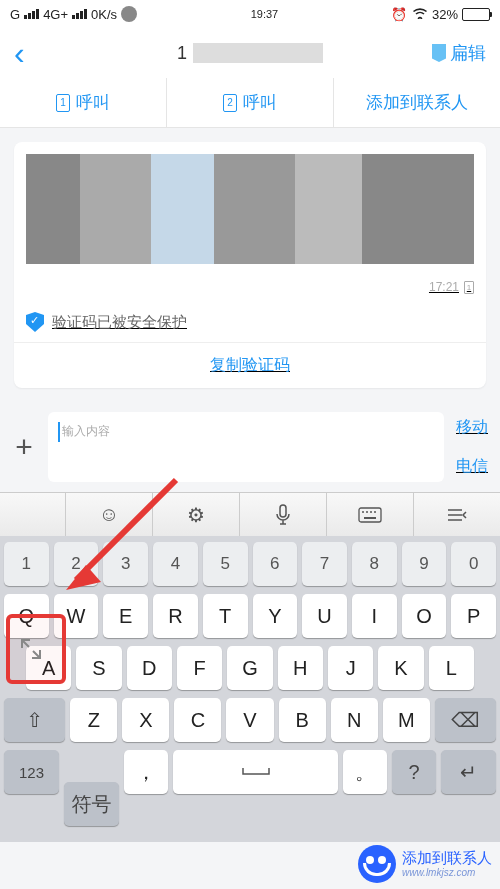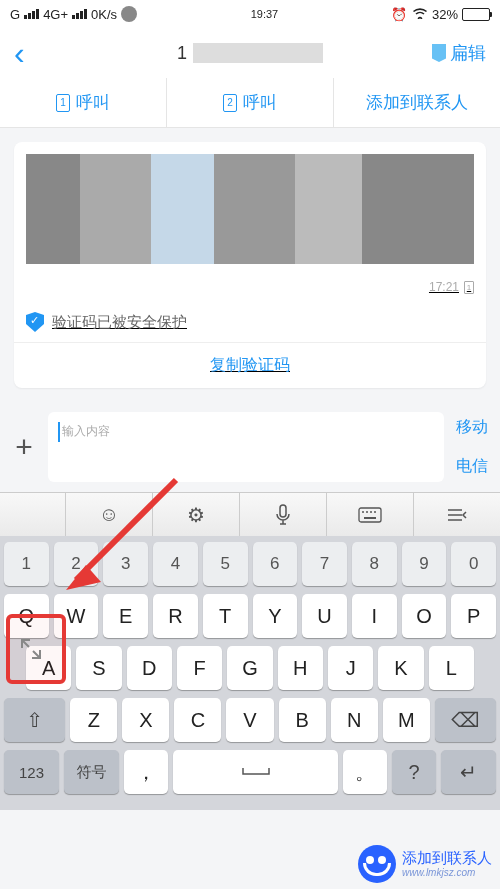--- a/index.html
+++ b/index.html
@@ -33,21 +33,21 @@
 .msg-meta{text-align:right;padding:4px 12px 8px;color:#aaa;font-size:12px;display:flex;justify-content:flex-end;align-items:center;gap:5px;}
 .sim-small{width:10px;height:13px;border:1px solid #aaa;border-radius:1px;display:inline-flex;align-items:center;justify-content:center;font-size:8px;color:#aaa;}
 .verify-row{display:flex;align-items:center;padding:10px 12px;gap:8px;color:#666;font-size:15px;}
 .shield{width:18px;height:20px;background:#2196f3;clip-path:polygon(50% 0,100% 15%,100% 60%,50% 100%,0 60%,0 15%);position:relative;}
 .shield:after{content:"✓";position:absolute;color:#fff;font-size:11px;left:4px;top:2px;}
 .copy-btn{text-align:center;padding:12px;color:#2196f3;font-size:16px;border-top:1px solid #eee;}
 .input-area{background:#f4f5f7;padding:10px 0 10px 0;display:flex;align-items:center;}
 .plus-btn{width:48px;text-align:center;font-size:30px;color:#555;font-weight:200;}
 .input-box{flex:1;background:#fff;border-radius:6px;min-height:70px;padding:10px;font-size:12px;color:#aaa;position:relative;}
 .input-box .cursor{display:inline-block;width:2px;height:20px;background:#2196f3;vertical-align:middle;margin-right:2px;}
-.sim-select{width:56px;display:flex;flex-direction:column;gap:18px;align-items:center;}
+.sim-select{width:56px;display:flex;flex-direction:column;gap:18px;align-items:center;text-decoration:underline;}
 .sim-option{color:#2196f3;font-size:16px;}
 .kb-toolbar{height:44px;background:linear-gradient(#f8f8f8,#eaeaea);border-top:1px solid #ccc;display:flex;align-items:center;}
 .kb-tool{flex:1;display:flex;align-items:center;justify-content:center;border-right:1px solid #ccc;height:100%;color:#555;font-size:20px;}
 .kb-tool:first-child{flex:0 0 66px;}
 .kb-tool:last-child{border-right:none;}
 .keyboard{background:#d4d6db;padding:6px 4px 8px;}
 .kb-row{display:flex;gap:5px;margin-bottom:8px;justify-content:center;}
 .key{flex:1;height:44px;background:#fff;border-radius:5px;display:flex;align-items:center;justify-content:center;font-size:20px;color:#222;box-shadow:0 1px 1px rgba(0,0,0,0.3);}
 .key-num{background:#eceef0;font-size:17px;color:#555;}
 .key-func{background:#bcc1c9;color:#444;}
@@ -224,21 +224,21 @@
     <div class="key">X</div>
     <div class="key">C</div>
     <div class="key">V</div>
     <div class="key">B</div>
     <div class="key">N</div>
     <div class="key">M</div>
     <div class="key key-func" style="flex:1.3;">⌫</div>
   </div>
   <div class="kb-row">
     <div class="key key-func" style="font-size:15px;">123</div>
-    <div class="key key-func" style="font-size:15px;">符号</div>
+    <div class="key key-func" style="font-size:20px;margin-top:32px;">符号</div>
     <div class="key" style="flex:0.8;">，</div>
     <div class="key key-space">
       <svg width="30" height="12" viewBox="0 0 30 12">
           <path d="M2 2 v6 h26 v-6" fill="none" stroke="#555" stroke-width="1.5"></path>
         </svg>
     </div>
     <div class="key" style="flex:0.8;">。</div>
     <div class="key key-func" style="flex:0.8;">?</div>
     <div class="key key-func">↵</div>
   </div>

